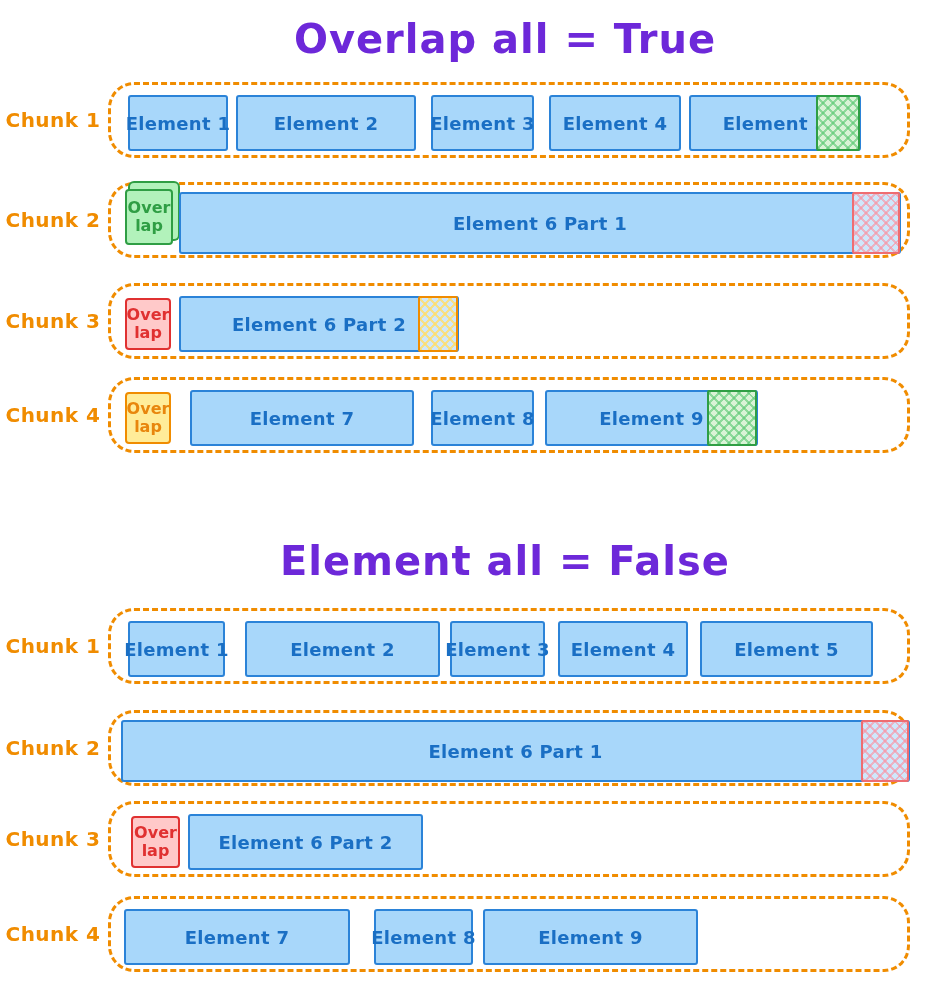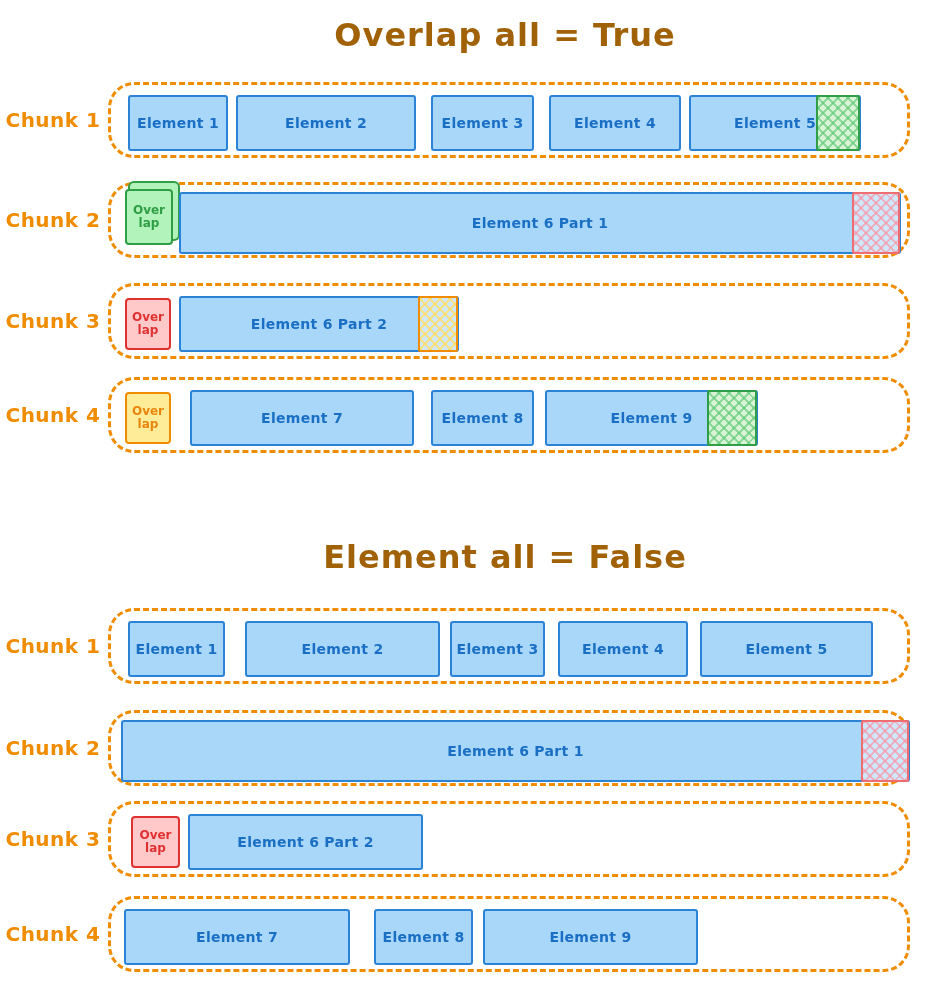--- a/index.html
+++ b/index.html
@@ -1,33 +1,33 @@
 <!DOCTYPE html>
 <html><head>
 <meta charset="utf-8">
 <style>
   html,body{margin:0;padding:0;background:#ffffff;}
   .canvas{position:relative;width:941px;height:997px;background:#ffffff;overflow:hidden;
           font-family:"DejaVu Sans","Liberation Sans",sans-serif;}
   .section-title{position:absolute;left:100px;width:810px;text-align:center;
-                 font-size:32px;font-weight:600;color:#a16207;letter-spacing:1px;}
+                 font-size:40px;font-weight:600;color:#6d28d9;letter-spacing:1px;}
   .title-0{top:16px;}
   .title-1{top:538px;}
   .chunk-label{position:absolute;left:0;width:106px;height:76px;display:flex;
                align-items:center;justify-content:center;color:#f08c00;
                font-size:20px;font-weight:600;letter-spacing:.5px;}
   .chunk-container{position:absolute;left:108px;width:802px;height:76px;
                    border:3px dashed #f08c00;border-radius:26px;box-sizing:border-box;}
   .element{position:absolute;top:10px;height:56px;box-sizing:border-box;
            background:#a8d7fa;border:2px solid #2b83d8;border-radius:3px;
            display:flex;align-items:center;justify-content:center;}
-  .element span{color:#1a6fc4;font-size:14px;font-weight:600;letter-spacing:.3px;white-space:nowrap;}
+  .element span{color:#1a6fc4;font-size:18px;font-weight:600;letter-spacing:.3px;white-space:nowrap;}
   .overlap{position:absolute;top:12px;height:52px;box-sizing:border-box;border-radius:4px;
            display:flex;flex-direction:column;align-items:center;justify-content:center;
-           font-size:12px;font-weight:600;line-height:1.1;}
+           font-size:16px;font-weight:600;line-height:1.1;}
   .overlap-green{background:#b2f2bb;border:2px solid #2f9e44;color:#2f9e44;}
   .overlap-red{background:#ffc9c9;border:2px solid #e03131;color:#e03131;}
   .overlap-yellow{background:#ffec99;border:2px solid #f08c00;color:#e8860d;}
   .overlap.double{box-shadow:5px -6px 0 0 #b2f2bb,5px -6px 0 2px #2f9e44;}
   .hatch{position:absolute;top:-2px;bottom:-2px;right:-1px;box-sizing:border-box;border-radius:2px;}
   .hatch-green{border:2px solid #2f9e44;background-color:#d9f3d6;
     background-image:repeating-linear-gradient(45deg,rgba(90,200,115,.6) 0 2px,transparent 2px 7px),
                      repeating-linear-gradient(135deg,rgba(90,200,115,.6) 0 2px,transparent 2px 7px);}
   .hatch-red{border:2px solid #ee6d71;background-color:#cfe7fb;
     background-image:repeating-linear-gradient(45deg,rgba(250,145,160,.6) 0 2px,transparent 2px 7px),

